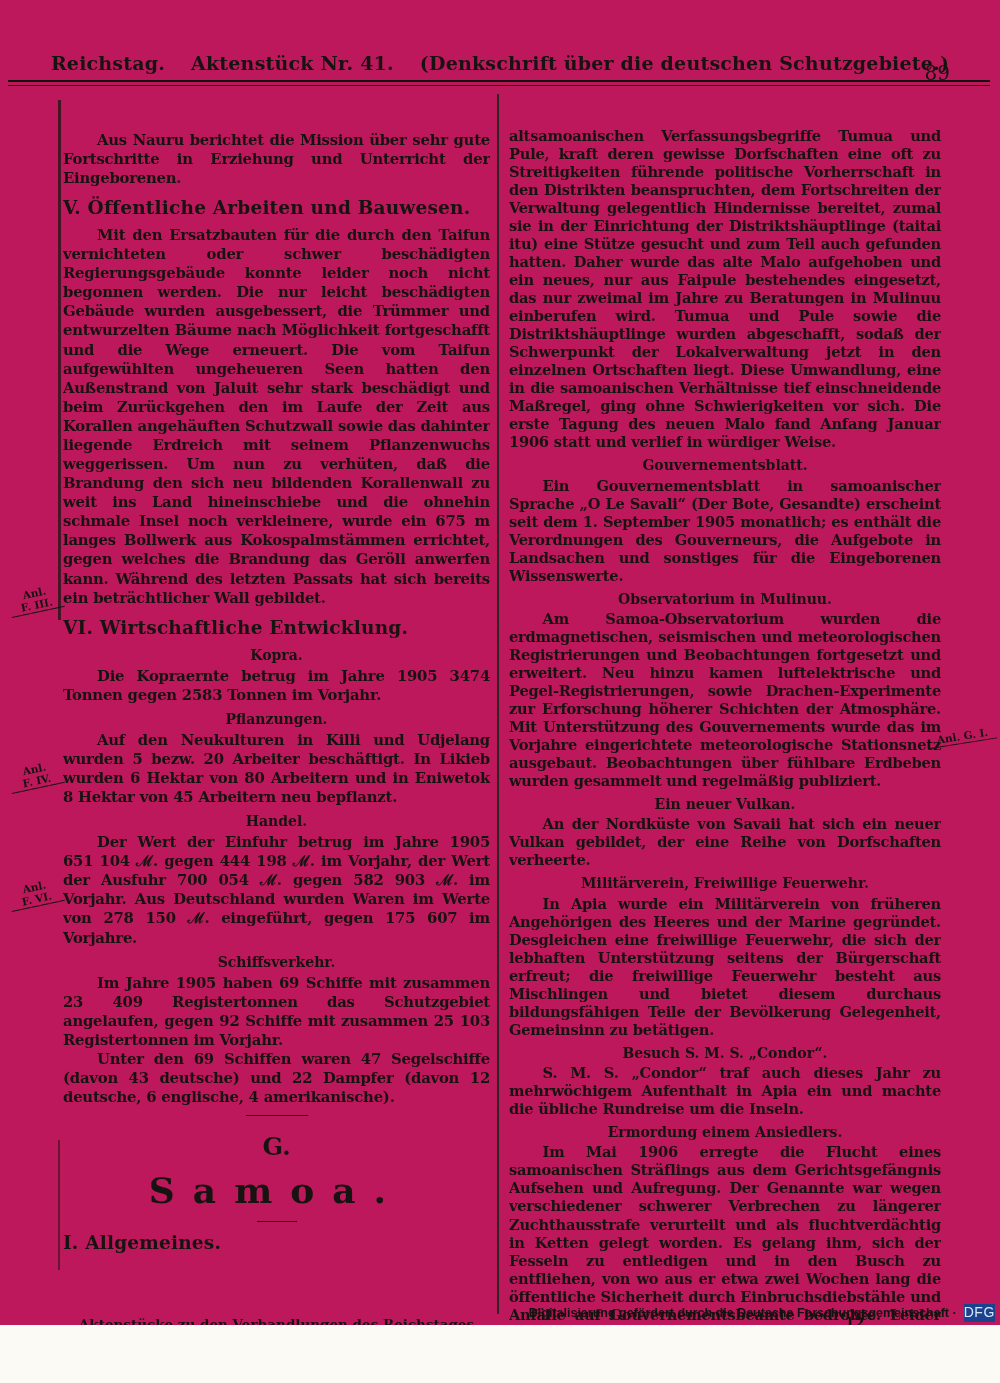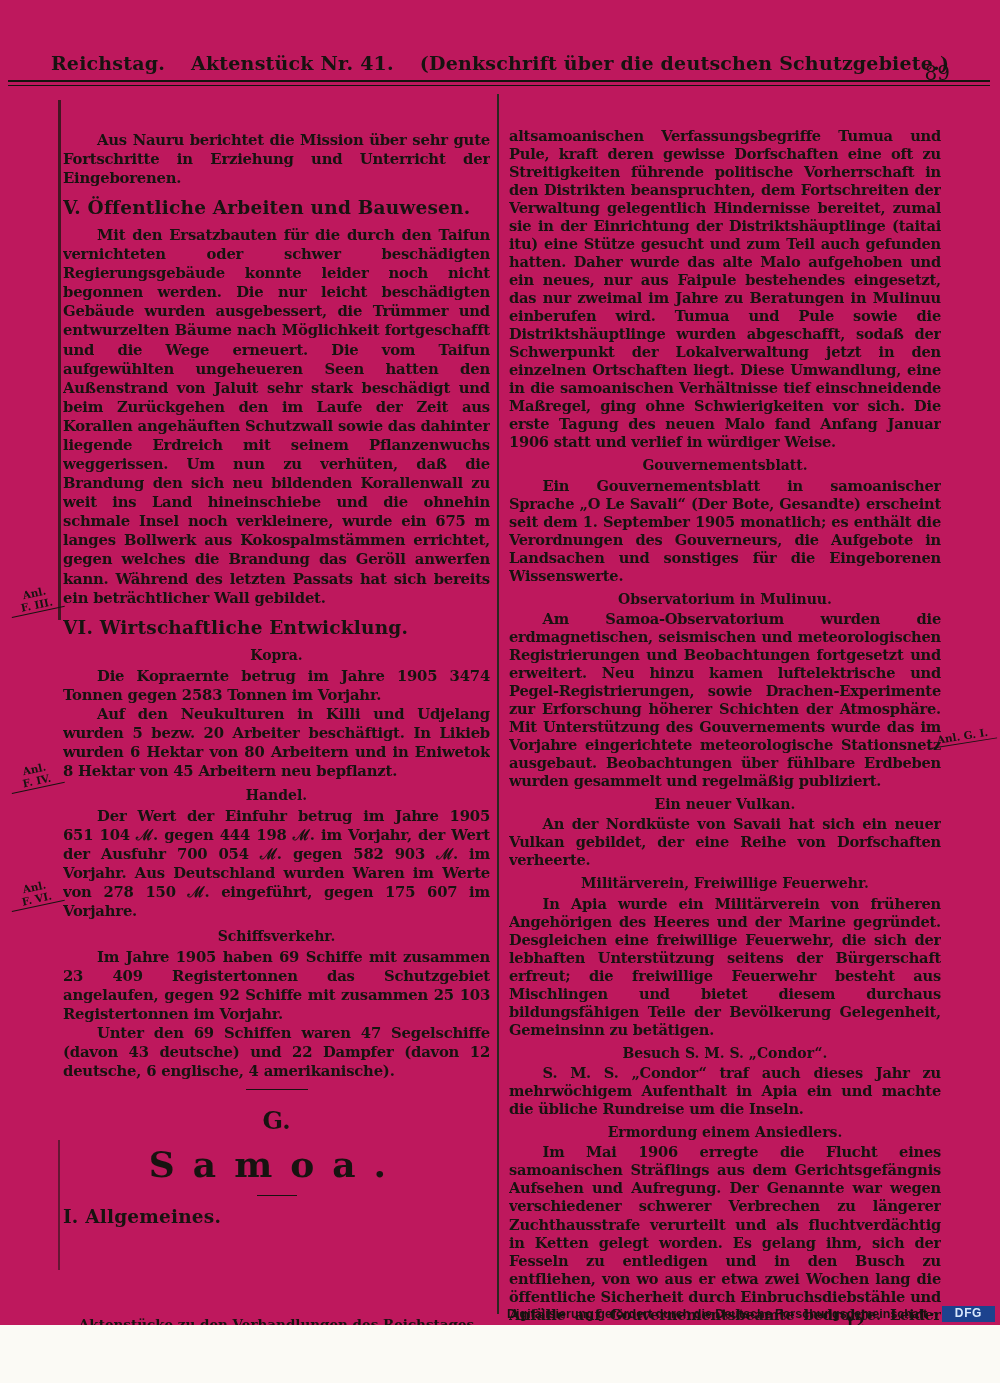--- a/index.html
+++ b/index.html
@@ -53,22 +53,22 @@
   .mn-g1{left:930px;top:735px;width:62px;transform:rotate(-9deg);white-space:nowrap;}
 
   
   .footer-note{position:absolute;top:1316px;left:63px;width:427px;text-align:center;font-size:13.5px;font-weight:bold;}
   .sheet-num{position:absolute;top:1315px;left:845px;font-size:14px;font-weight:bold;}
   .dfg-bar{
     position:absolute;bottom:3px;right:5px;display:flex;align-items:center;gap:7px;
     font-family:"Liberation Sans","DejaVu Sans",sans-serif;font-size:12.5px;font-weight:bold;color:#15130f;
   }
   .dfg-logo{
-    background:#1c428e;color:#d7e6fb;padding:0 13px 2px;font-size:12px;
-    font-weight:bold;letter-spacing:0.6px;
+    background:#1c428e;color:#d7e6fb;padding:0 0 2px;font-size:14px;
+    font-weight:normal;letter-spacing:0.6px;
   }
 </style>
 </head>
 <body>
 
 <div class="page">
 
   <div class="header-title">
     <span class="hpart">Reichstag.</span><span class="hpart">Aktenstück Nr. 41.</span><span class="hpart">(Denkschrift über die deutschen Schutzgebiete.)</span>
   </div>
@@ -97,20 +97,21 @@
     <p class="indent">Aus Nauru berichtet die Mission über sehr gute Fortschritte in Erziehung und Unterricht der Eingeborenen.</p>
 
     <div class="sec-head">V. Öffentliche Arbeiten und Bauwesen.</div>
     <p class="indent">Mit den Ersatzbauten für die durch den Taifun vernichteten oder schwer beschädigten Regierungsgebäude konnte leider noch nicht begonnen werden. Die nur leicht beschädigten Gebäude wurden ausgebessert, die Trümmer und entwurzelten Bäume nach Möglichkeit fortgeschafft und die Wege erneuert. Die vom Taifun aufgewühlten ungeheueren Seen hatten den Außenstrand von Jaluit sehr stark beschädigt und beim Zurückgehen den im Laufe der Zeit aus Korallen angehäuften Schutzwall sowie das dahinter liegende Erdreich mit seinem Pflanzenwuchs weggerissen. Um nun zu verhüten, daß die Brandung den sich neu bildenden Korallenwall zu weit ins Land hineinschiebe und die ohnehin schmale Insel noch verkleinere, wurde ein 675 m langes Bollwerk aus Kokospalmstämmen errichtet, gegen welches die Brandung das Geröll anwerfen kann. Während des letzten Passats hat sich bereits ein beträchtlicher Wall gebildet.</p>
 
     <div class="sec-head">VI. Wirtschaftliche Entwicklung.</div>
 
     <div class="sub-head">Kopra.</div>
     <p class="indent">Die Kopraernte betrug im Jahre 1905 3474 Tonnen gegen 2583 Tonnen im Vorjahr.</p>
 
+    <div class="sub-head">Pflanzungen.</div>
     <p class="indent">Auf den Neukulturen in Killi und Udjelang wurden 5 bezw. 20 Arbeiter beschäftigt. In Likieb wurden 6 Hektar von 80 Arbeitern und in Eniwetok 8 Hektar von 45 Arbeitern neu bepflanzt.</p>
 
     <div class="sub-head">Handel.</div>
     <p class="indent">Der Wert der Einfuhr betrug im Jahre 1905 651&nbsp;104 ℳ. gegen 444&nbsp;198 ℳ. im Vorjahr, der Wert der Ausfuhr 700&nbsp;054 ℳ. gegen 582&nbsp;903 ℳ. im Vorjahr. Aus Deutschland wurden Waren im Werte von 278&nbsp;150 ℳ. eingeführt, gegen 175&nbsp;607 im Vorjahre.</p>
 
     <div class="sub-head">Schiffsverkehr.</div>
     <p class="indent">Im Jahre 1905 haben 69 Schiffe mit zusammen 23&nbsp;409 Registertonnen das Schutzgebiet angelaufen, gegen 92 Schiffe mit zusammen 25&nbsp;103 Registertonnen im Vorjahr.</p>
     <p class="indent">Unter den 69 Schiffen waren 47 Segelschiffe (davon 43 deutsche) und 22 Dampfer (davon 12 deutsche, 6 englische, 4 amerikanische).</p>
 
     <div class="short-rule"></div>

